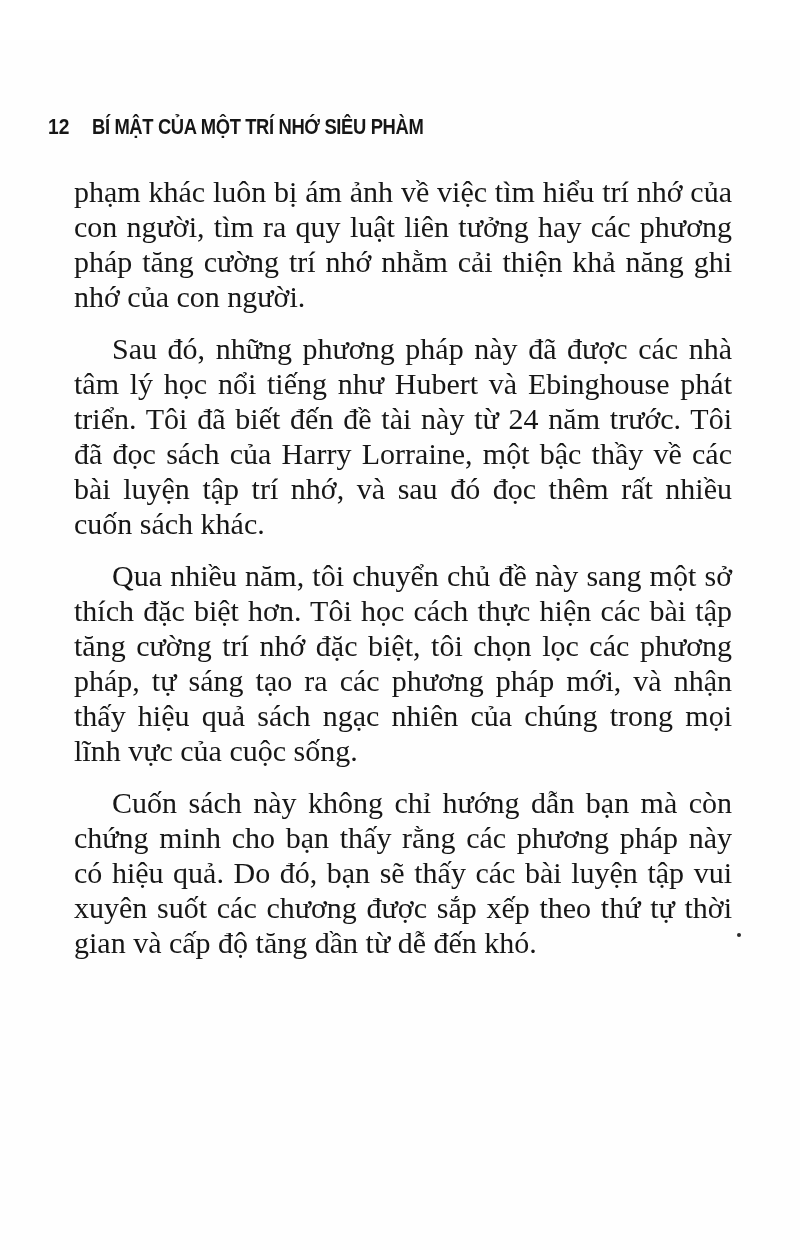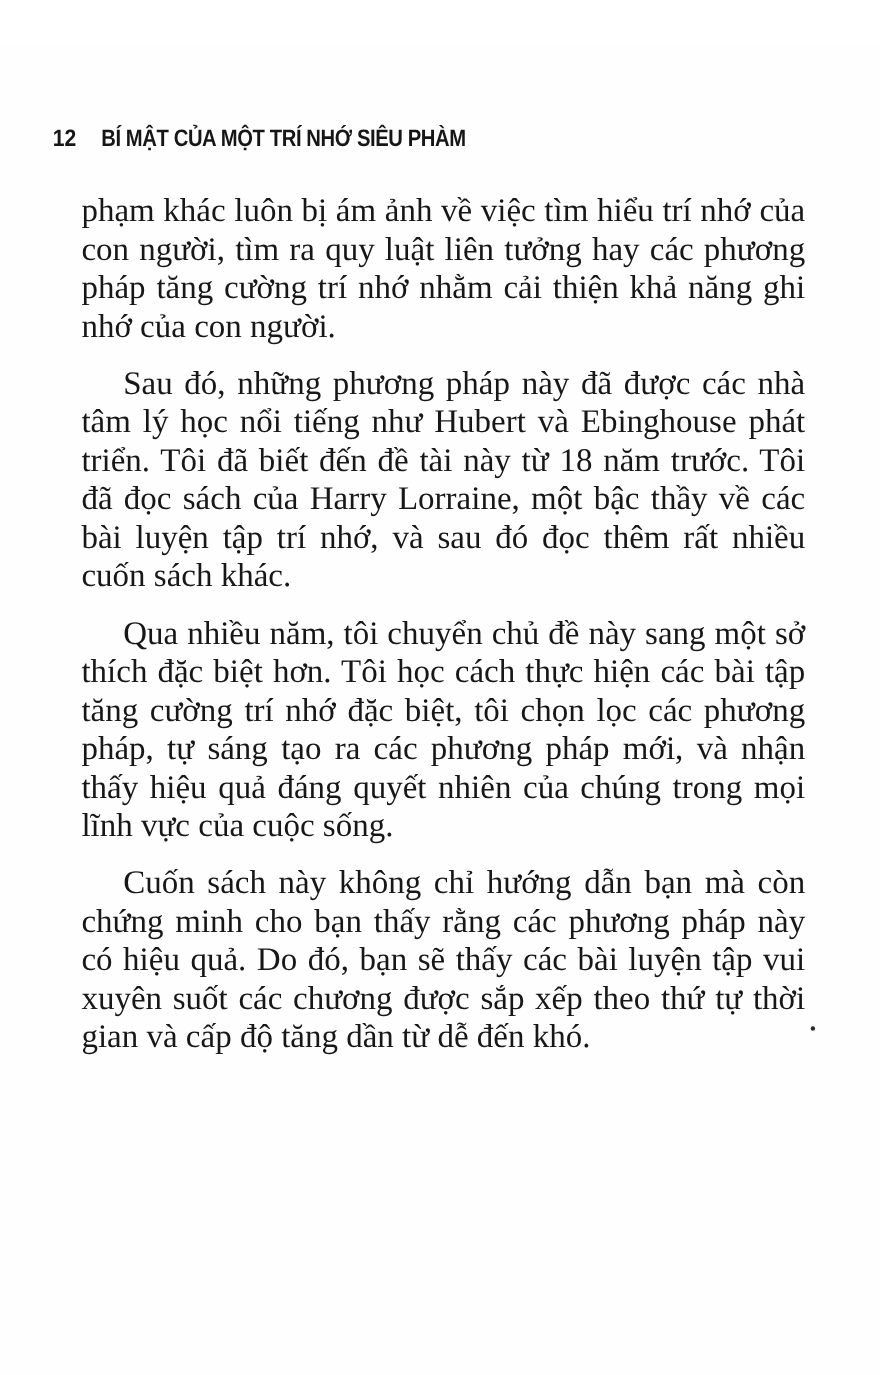--- a/index.html
+++ b/index.html
@@ -92,22 +92,22 @@
 
 <div class="page">
 
   <header class="page-header">
     <span class="page-number">12</span>
     <span class="running-title">BÍ MẬT CỦA MỘT TRÍ NHỚ SIÊU PHÀM</span>
   </header>
 
   <main class="page-body">
     <p class="para no-indent">phạm khác luôn bị ám ảnh về việc tìm hiểu trí nhớ của con người, tìm ra quy luật liên tưởng hay các phương pháp tăng cường trí nhớ nhằm cải thiện khả năng ghi nhớ của con người.</p>
-    <p class="para">Sau đó, những phương pháp này đã được các nhà tâm lý học nổi tiếng như Hubert và Ebinghouse phát triển. Tôi đã biết đến đề tài này từ 18 năm trước. Tôi đã đọc sách của Harry Lorraine, một bậc thầy về các bài luyện tập trí nhớ, và sau đó đọc thêm rất nhiều cuốn sách khác.</p>
-    <p class="para">Qua nhiều năm, tôi chuyển chủ đề này sang một sở thích đặc biệt hơn. Tôi học cách thực hiện các bài tập tăng cường trí nhớ đặc biệt, tôi chọn lọc các phương pháp, tự sáng tạo ra các phương pháp mới, và nhận thấy hiệu quả đáng quyết nhiên của chúng trong mọi lĩnh vực của cuộc sống.</p>
+    <p class="para">Sau đó, những phương pháp này đã được các nhà tâm lý học nổi tiếng như Hubert và Ebinghouse phát triển. Tôi đã biết đến đề tài này từ 24 năm trước. Tôi đã đọc sách của Harry Lorraine, một bậc thầy về các bài luyện tập trí nhớ, và sau đó đọc thêm rất nhiều cuốn sách khác.</p>
+    <p class="para">Qua nhiều năm, tôi chuyển chủ đề này sang một sở thích đặc biệt hơn. Tôi học cách thực hiện các bài tập tăng cường trí nhớ đặc biệt, tôi chọn lọc các phương pháp, tự sáng tạo ra các phương pháp mới, và nhận thấy hiệu quả sách ngạc nhiên của chúng trong mọi lĩnh vực của cuộc sống.</p>
     <p class="para">Cuốn sách này không chỉ hướng dẫn bạn mà còn chứng minh cho bạn thấy rằng các phương pháp này có hiệu quả. Do đó, bạn sẽ thấy các bài luyện tập vui xuyên suốt các chương được sắp xếp theo thứ tự thời gian và cấp độ tăng dần từ dễ đến khó.</p>
   </main>
 
   <span class="scan-speck"></span>
 
   <div class="footer-bar"></div>
 
 </div>
 
 </body></html>

